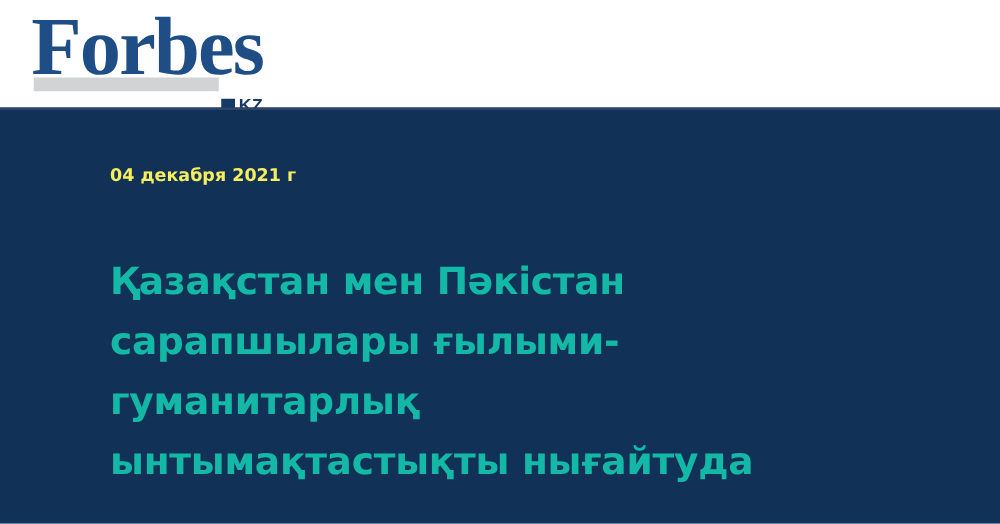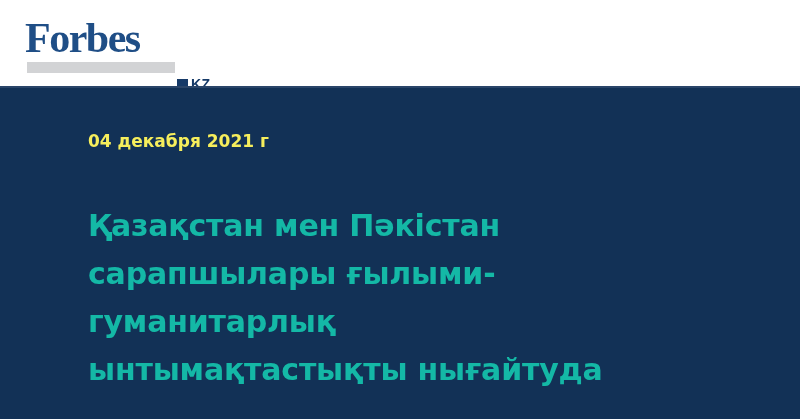--- a/index.html
+++ b/index.html
@@ -36,21 +36,21 @@
     top: 11px;
     width: 200px;
     height: 66px;
   }
   .logo-word {
     position: absolute;
     left: 0;
     top: 0;
     font-family: "Liberation Serif", "DejaVu Serif", serif;
     font-weight: 700;
-    font-size: 42px;
+    font-size: 66px;
     line-height: 54px;
     letter-spacing: -1.5px;
     color: #1f4e86;
     white-space: nowrap;
   }
   .logo-underbar {
     position: absolute;
     left: 2px;
     top: 51px;
     width: 148px;
@@ -92,21 +92,21 @@
     background: #123156;
     border-top: 2px solid #2a4569;
     box-sizing: border-box;
   }
   .hero-date {
     position: absolute;
     left: 88px;
     top: 43px;
     font-family: "DejaVu Sans", sans-serif;
     font-weight: 700;
-    font-size: 17px;
+    font-size: 14px;
     line-height: 20px;
     color: #f6ee5c;
     white-space: nowrap;
   }
   .hero-title {
     position: absolute;
     left: 88px;
     top: 94px;
     width: 520px;
     font-family: "DejaVu Sans", sans-serif;

